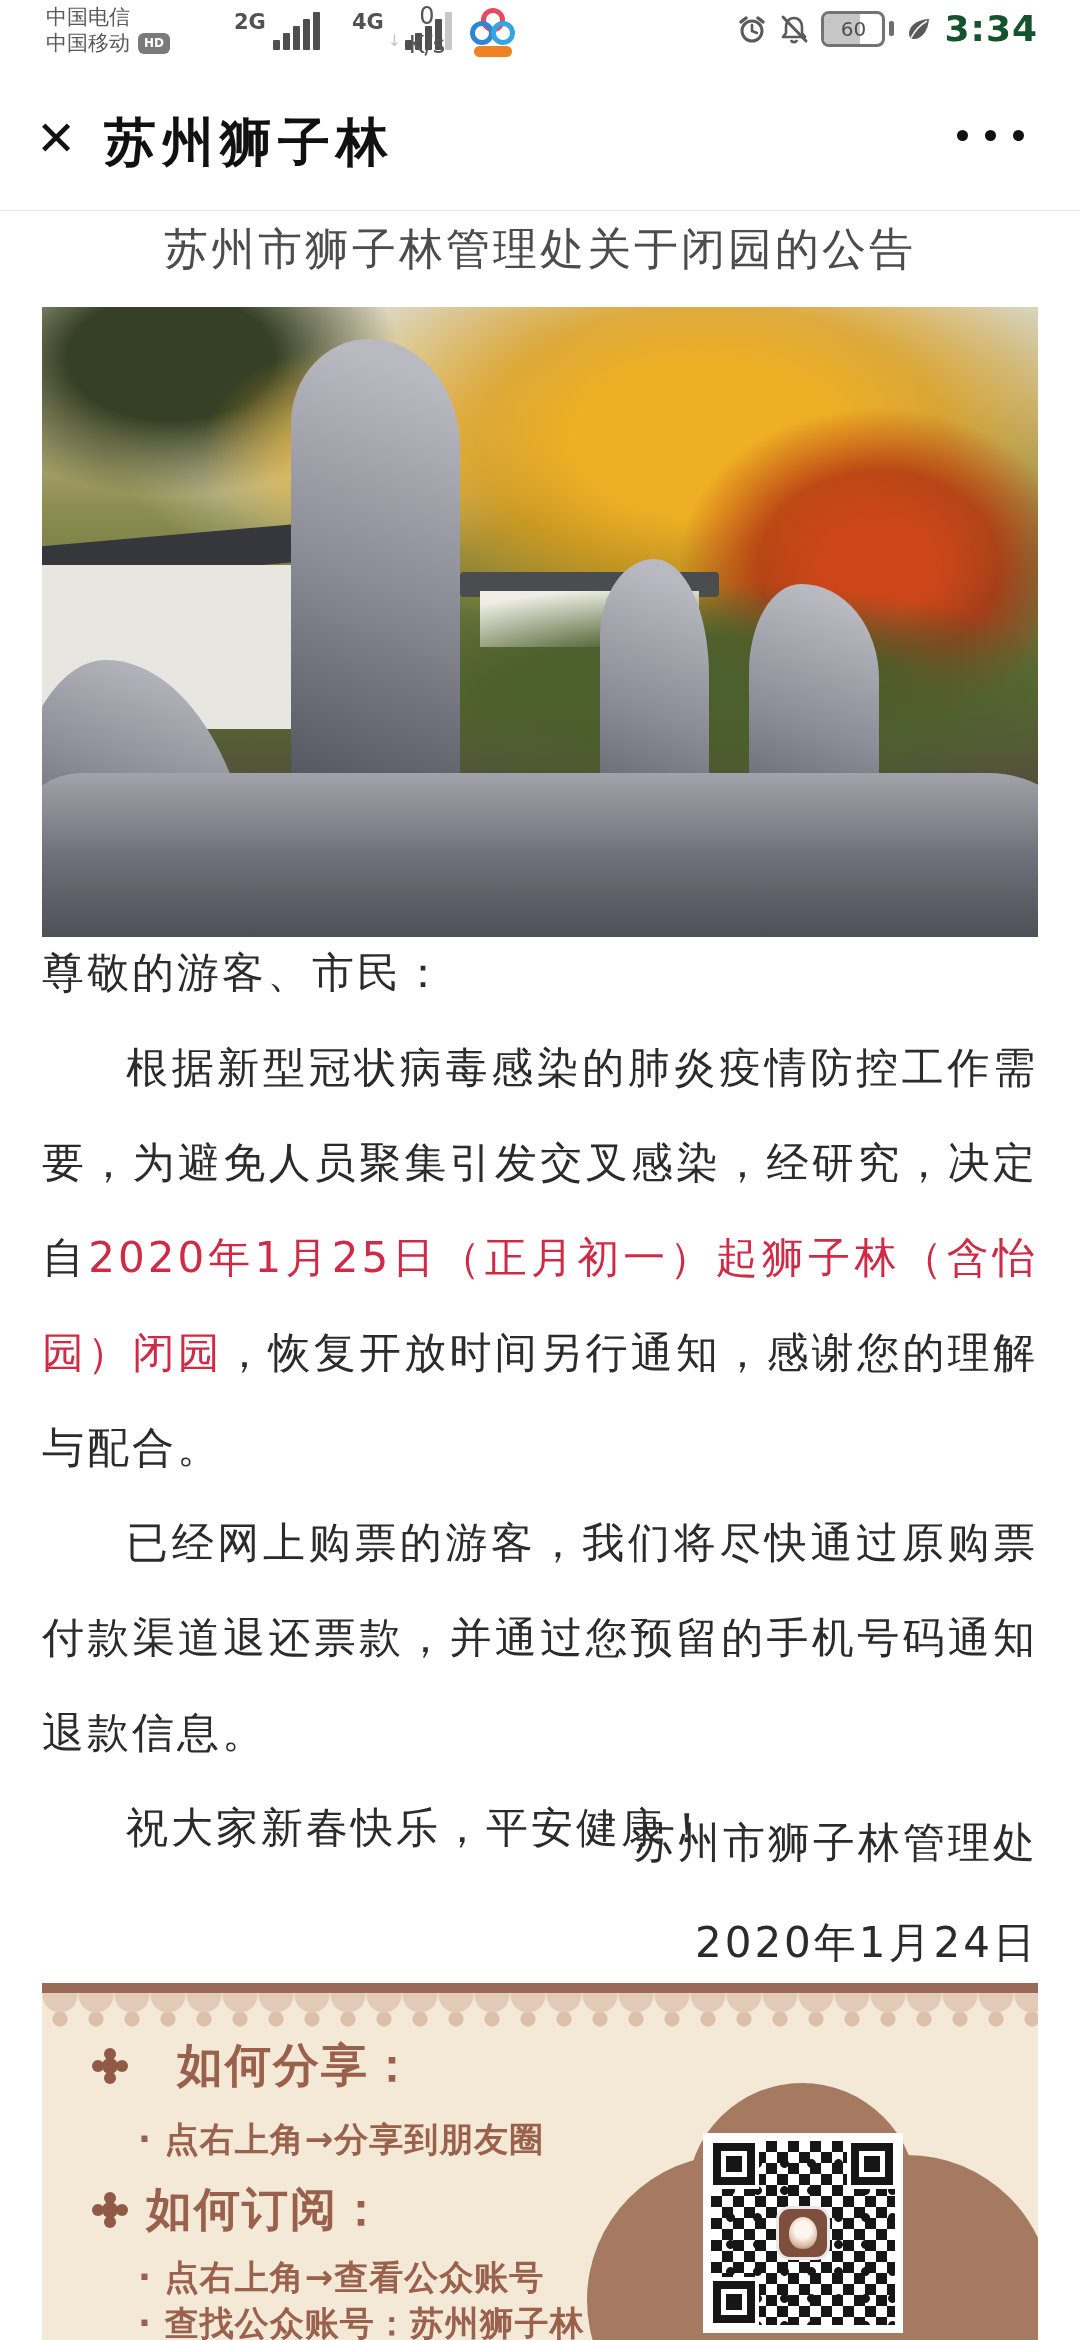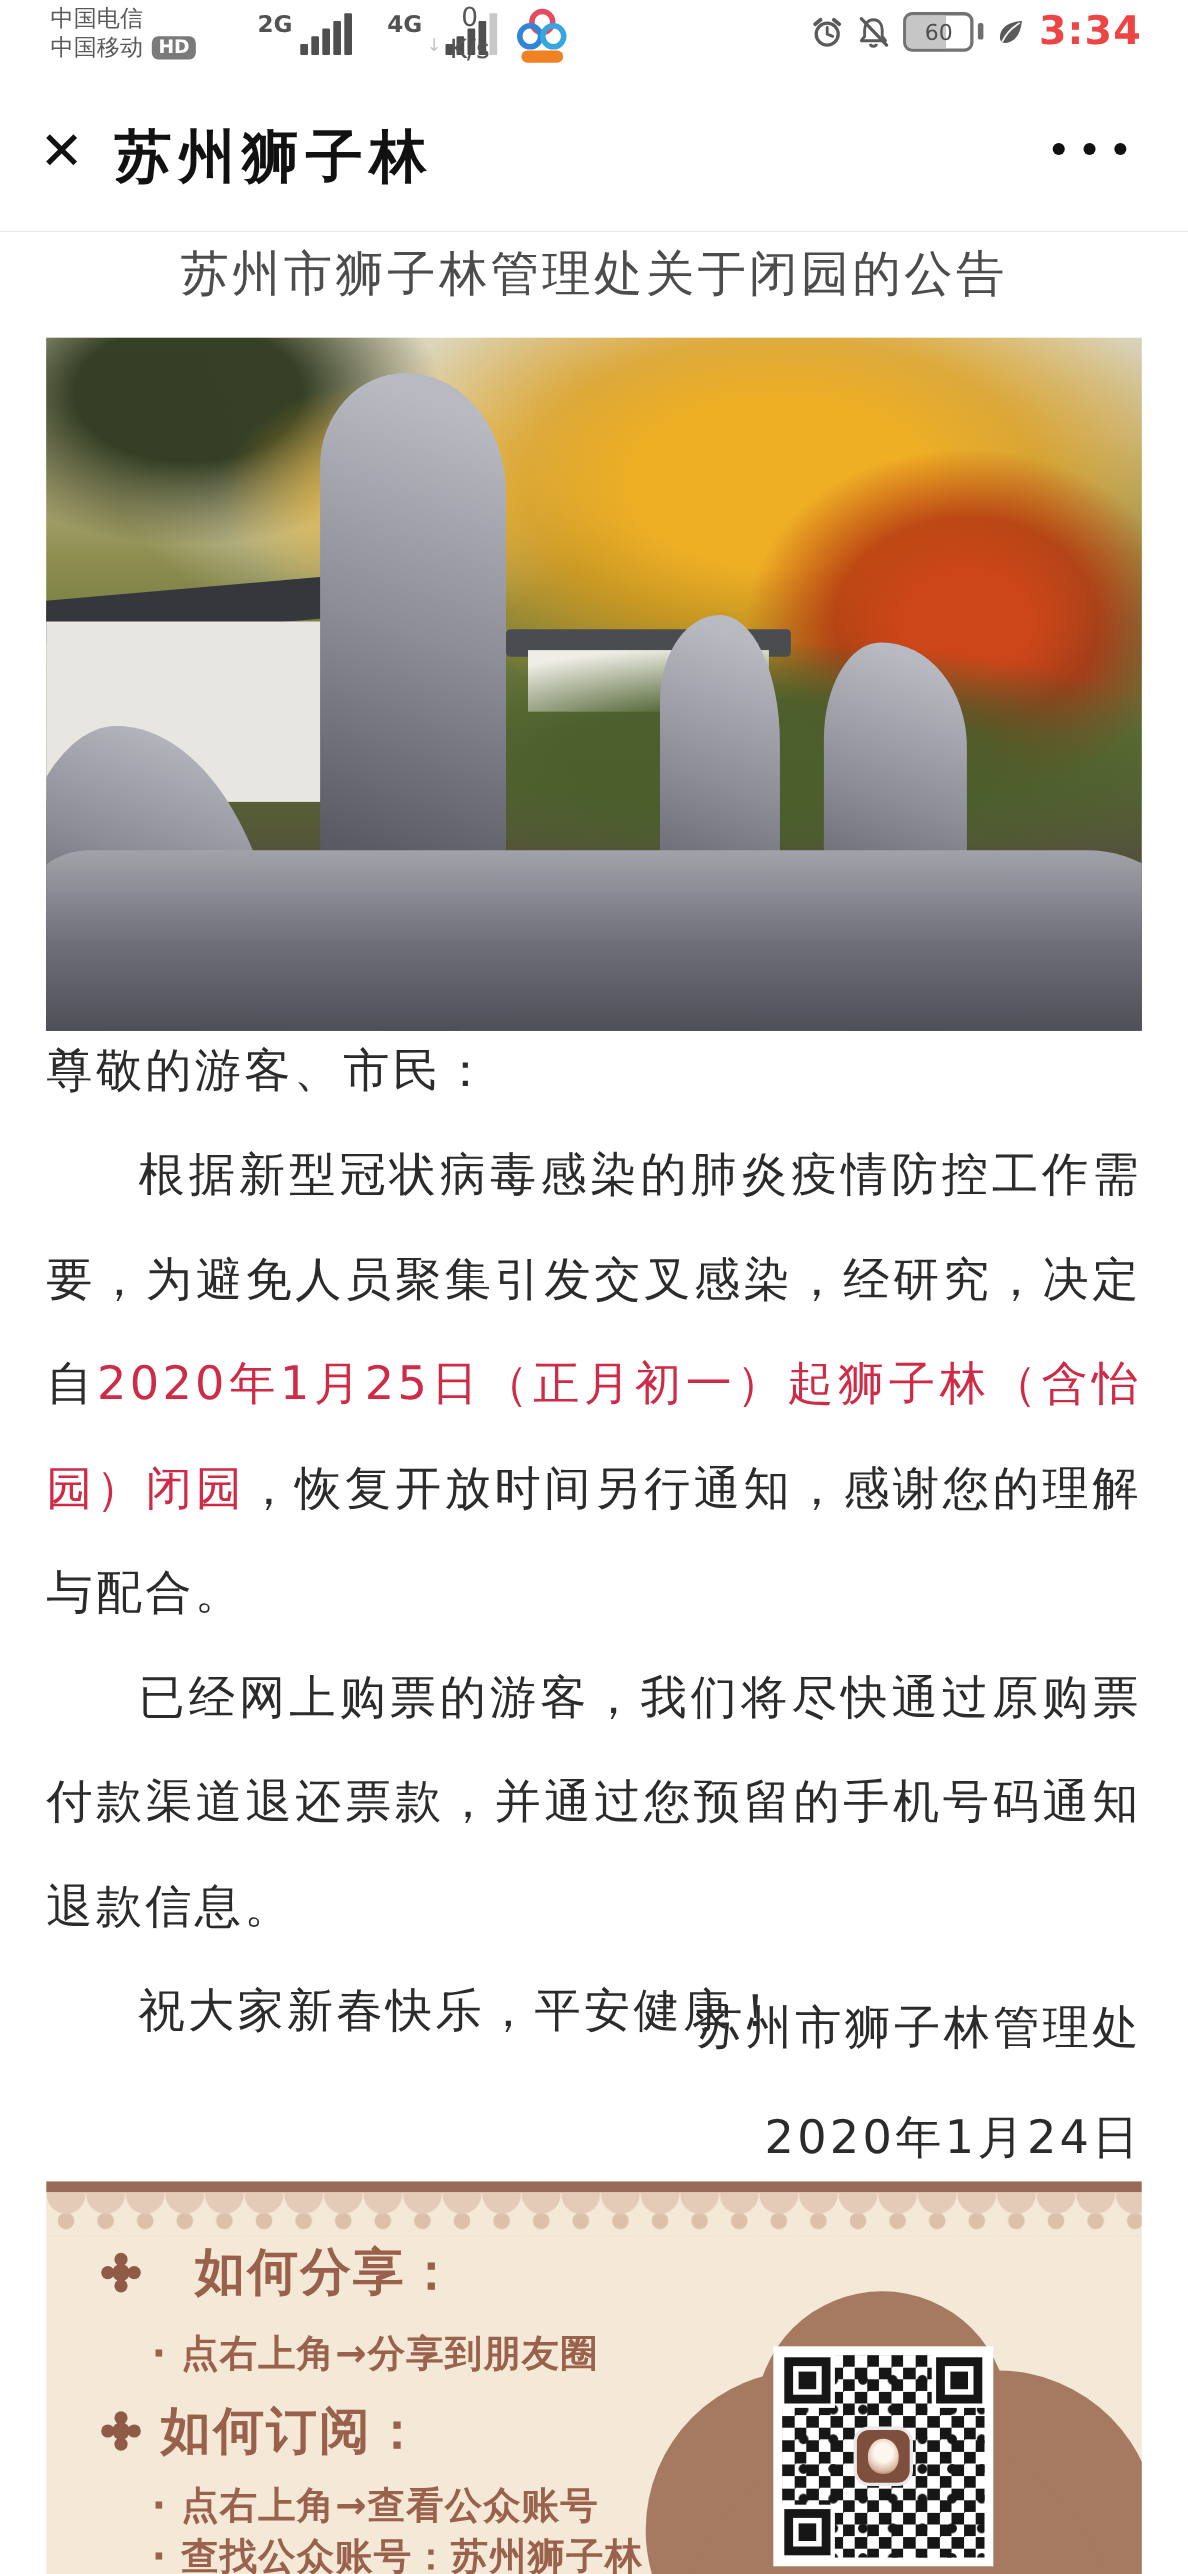--- a/index.html
+++ b/index.html
@@ -3,21 +3,21 @@
 <meta charset="utf-8">
 <style>
   html,body{margin:0;padding:0;}
   body{width:1080px;height:2340px;position:relative;background:#ffffff;
        font-family:"DejaVu Sans",sans-serif;overflow:hidden;}
 
   
   .statusbar{position:absolute;left:0;top:0;width:1080px;height:64px;background:#fff;}
   .carrier{position:absolute;left:46px;top:4px;font-size:21px;line-height:26px;color:#5a5a5a;}
   .carrier-row{display:flex;align-items:center;gap:8px;}
-  .hd-badge{display:inline-block;background:#7a7a7a;color:#fff;font-size:17px;font-weight:bold;
+  .hd-badge{display:inline-block;background:#7a7a7a;color:#fff;font-size:12px;font-weight:bold;
             padding:1px 6px;border-radius:6px;line-height:19px;}
   .sigcluster{position:absolute;top:10px;display:flex;align-items:center;margin-left:40px;}
   .sigcluster .netlabel{font-size:21px;font-weight:bold;color:#525252;margin-right:4px;align-self:flex-start;}
   .bars{display:flex;align-items:flex-end;height:40px;}
   .bars i{display:block;width:7px;margin-left:3px;background:#4f4f4f;border-radius:1px;}
   .bars i:nth-child(1){height:10px;}
   .bars i:nth-child(2){height:17px;}
   .bars i:nth-child(3){height:24px;}
   .bars i:nth-child(4){height:31px;}
   .bars i:nth-child(5){height:38px;}
@@ -32,21 +32,21 @@
   .wring.r3{border:5px solid #35a6e0;left:21px;top:13px;}
   .wpill{position:absolute;left:4px;top:38px;width:38px;height:11px;border-radius:6px;background:#f08224;}
   .sb-right{position:absolute;right:42px;top:8px;display:flex;align-items:center;gap:12px;}
   .sb-icon{width:30px;height:30px;}
   .battery{position:relative;width:58px;height:30px;border:3px solid #737373;border-radius:8px;
            background:#fff;overflow:hidden;}
   .battery .fill{position:absolute;left:0;top:0;bottom:0;width:62%;background:#c6c6c6;}
   .battery .num{position:absolute;inset:0;display:flex;align-items:center;justify-content:center;
                 font-size:20px;color:#4f4f4f;}
   .batt-nub{width:5px;height:15px;background:#6e6e6e;border-radius:2px;margin-left:-8px;}
-  .clock-time{font-size:36px;color:#ef4444;font-weight:bold;letter-spacing:1px;}
+  .clock-time{font-size:36px;color:#14532d;font-weight:bold;letter-spacing:1px;}
 
   
   .navbar{position:absolute;left:0;top:64px;width:1080px;height:146px;background:#fff;
           border-bottom:1px solid #e7e7e7;}
   .close-btn{position:absolute;left:36px;top:50px;font-size:48px;color:#111;line-height:48px;}
   .nav-title{position:absolute;left:104px;top:44px;font-size:52px;font-weight:bold;color:#111;
              letter-spacing:6px;}
   .more-btn{position:absolute;right:56px;top:66px;display:flex;gap:17px;}
   .more-btn i{width:11px;height:11px;border-radius:50%;background:#111;display:block;}
 

